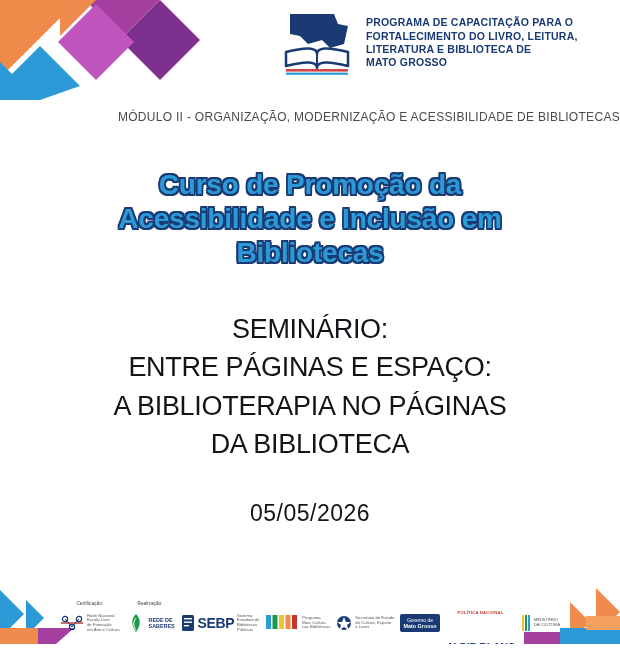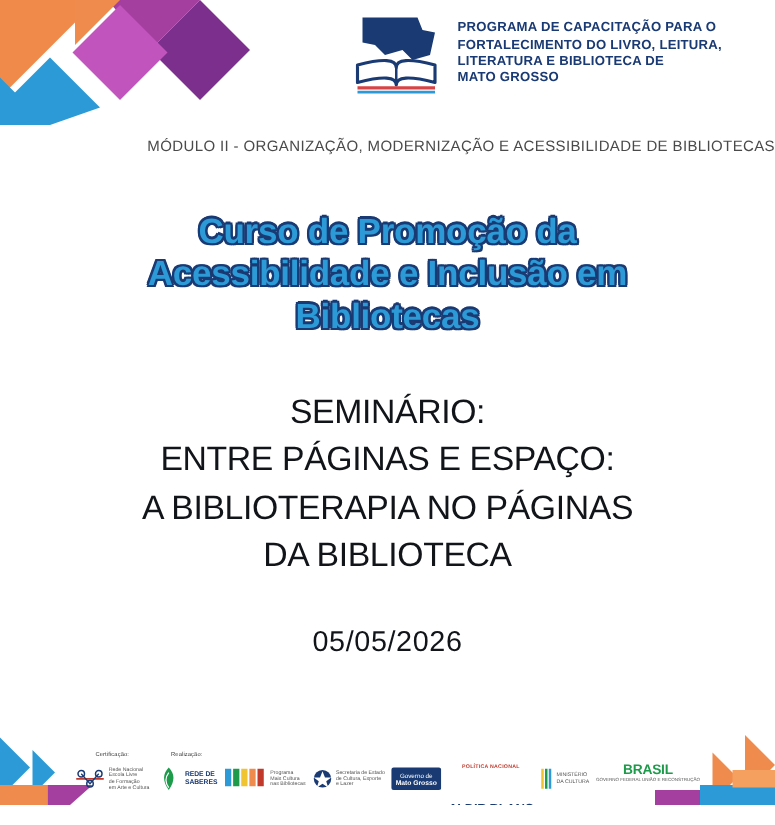--- a/index.html
+++ b/index.html
@@ -235,20 +235,35 @@
       <div class="f-logo">
         <svg class="f-glyph" width="20" height="22" viewBox="0 0 20 22">
           <path d="M10 2 C5 7 5 13 10 20 C15 13 15 7 10 2 Z" fill="#1d9b4b"></path>
           <path d="M10 6 C7 10 7 14 10 18" stroke="#ffffff" stroke-width="1" fill="none"></path>
         </svg>
         <span class="f-name">REDE DE
 SABERES</span>
       </div>
     </div>
 
+    <div class="f-item">
+      <div class="f-logo">
+        <svg class="f-glyph" width="14" height="20" viewBox="0 0 14 20">
+          <rect x="1" y="2" width="12" height="16" rx="1.5" fill="#1a3a73"></rect>
+          <rect x="3" y="5" width="8" height="1.4" fill="#fff"></rect>
+          <rect x="3" y="8.5" width="8" height="1.4" fill="#fff"></rect>
+          <rect x="3" y="12" width="5" height="1.4" fill="#fff"></rect>
+        </svg>
+        <span class="sebp-word">SEBP</span>
+        <span class="f-sub">Sistema
+Estadual de
+Bibliotecas
+Públicas</span>
+      </div>
+    </div>
 
     <div class="f-item">
       <div class="f-logo">
         <svg class="f-glyph" width="34" height="22" viewBox="0 0 34 22">
           <rect x="1" y="3" width="5" height="14" fill="#2c9ad6"></rect>
           <rect x="7.5" y="3" width="5" height="14" fill="#1d9b4b"></rect>
           <rect x="14" y="3" width="5" height="14" fill="#f0c330"></rect>
           <rect x="20.5" y="3" width="5" height="14" fill="#ef8b4c"></rect>
           <rect x="27" y="3" width="5" height="14" fill="#c0392b"></rect>
         </svg>
@@ -293,22 +308,15 @@
         <svg class="f-glyph" width="10" height="20" viewBox="0 0 10 20">
           <rect x="4" y="2" width="2" height="16" fill="#1d9b4b"></rect>
           <rect x="1" y="2" width="2" height="16" fill="#f0c330"></rect>
           <rect x="7" y="2" width="2" height="16" fill="#2c9ad6"></rect>
         </svg>
         <span class="f-sub">MINISTÉRIO
 DA CULTURA</span>
       </div>
     </div>
 
-    <div class="f-item">
-      <div class="f-logo" style="flex-direction:column; gap:0; align-items:center;">
-        <span class="rafil-word">BRASIL</span>
-        <span class="rafil-sub">GOVERNO FEDERAL
-UNIÃO E RECONSTRUÇÃO</span>
-      </div>
-    </div>
 
   </div>
 </div>
 
 </body></html>

